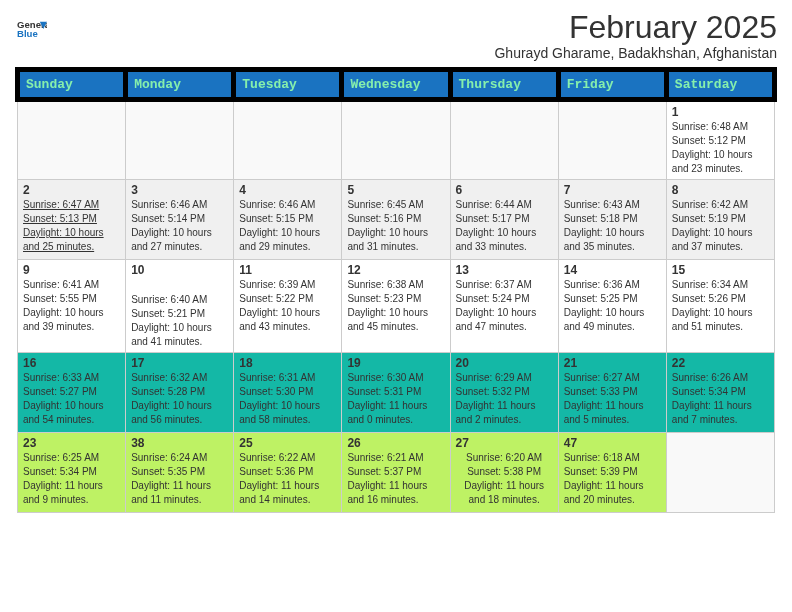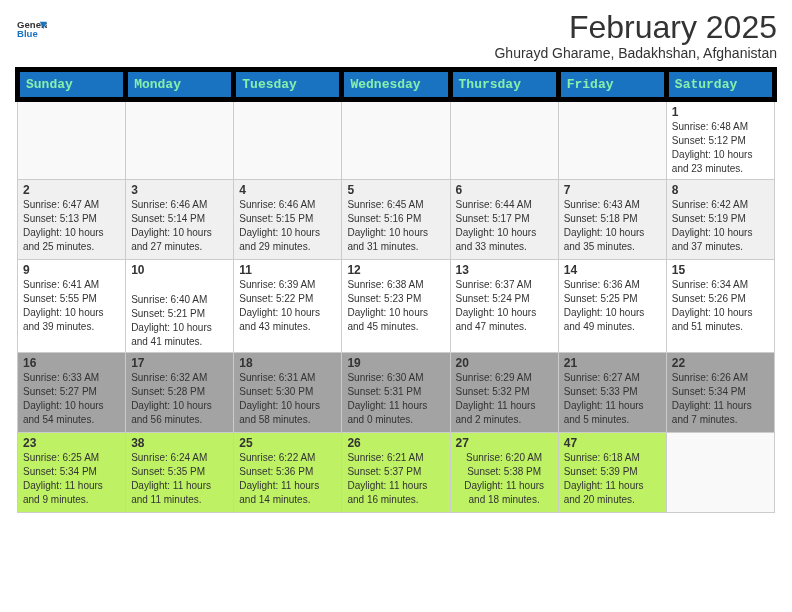--- a/index.html
+++ b/index.html
@@ -127,21 +127,21 @@
           <td>
             <span class="day-num">1</span>
             <div class="day-info" style="white-space: pre-line;">Sunrise: 6:48 AM
 Sunset: 5:12 PM
 Daylight: 10 hours and 23 minutes.</div>
           </td>
         </tr>
         <tr style="background: rgb(240, 240, 240);">
           <td>
             <span class="day-num">2</span>
-            <div class="day-info" style="white-space: pre-line;">Sunrise: 6:47 AM
+            <div class="day-info" style="white-space: pre-line; text-decoration: underline;">Sunrise: 6:47 AM
 Sunset: 5:13 PM
 Daylight: 10 hours and 25 minutes.</div>
           </td>
           <td>
             <span class="day-num">3</span>
             <div class="day-info" style="white-space: pre-line;">Sunrise: 6:46 AM
 Sunset: 5:14 PM
 Daylight: 10 hours and 27 minutes.</div>
           </td>
           <td>
@@ -212,21 +212,21 @@
 Sunset: 5:25 PM
 Daylight: 10 hours and 49 minutes.</div>
           </td>
           <td>
             <span class="day-num">15</span>
             <div class="day-info" style="white-space: pre-line;">Sunrise: 6:34 AM
 Sunset: 5:26 PM
 Daylight: 10 hours and 51 minutes.</div>
           </td>
         </tr>
-        <tr style="background: #a3a3a3; margin-top: 11px;">
+        <tr style="background: #14b8a6; margin-top: 11px;">
           <td>
             <span class="day-num">16</span>
             <div class="day-info" style="white-space: pre-line;">Sunrise: 6:33 AM
 Sunset: 5:27 PM
 Daylight: 10 hours and 54 minutes.</div>
           </td>
           <td>
             <span class="day-num">17</span>
             <div class="day-info" style="white-space: pre-line;">Sunrise: 6:32 AM
 Sunset: 5:28 PM

